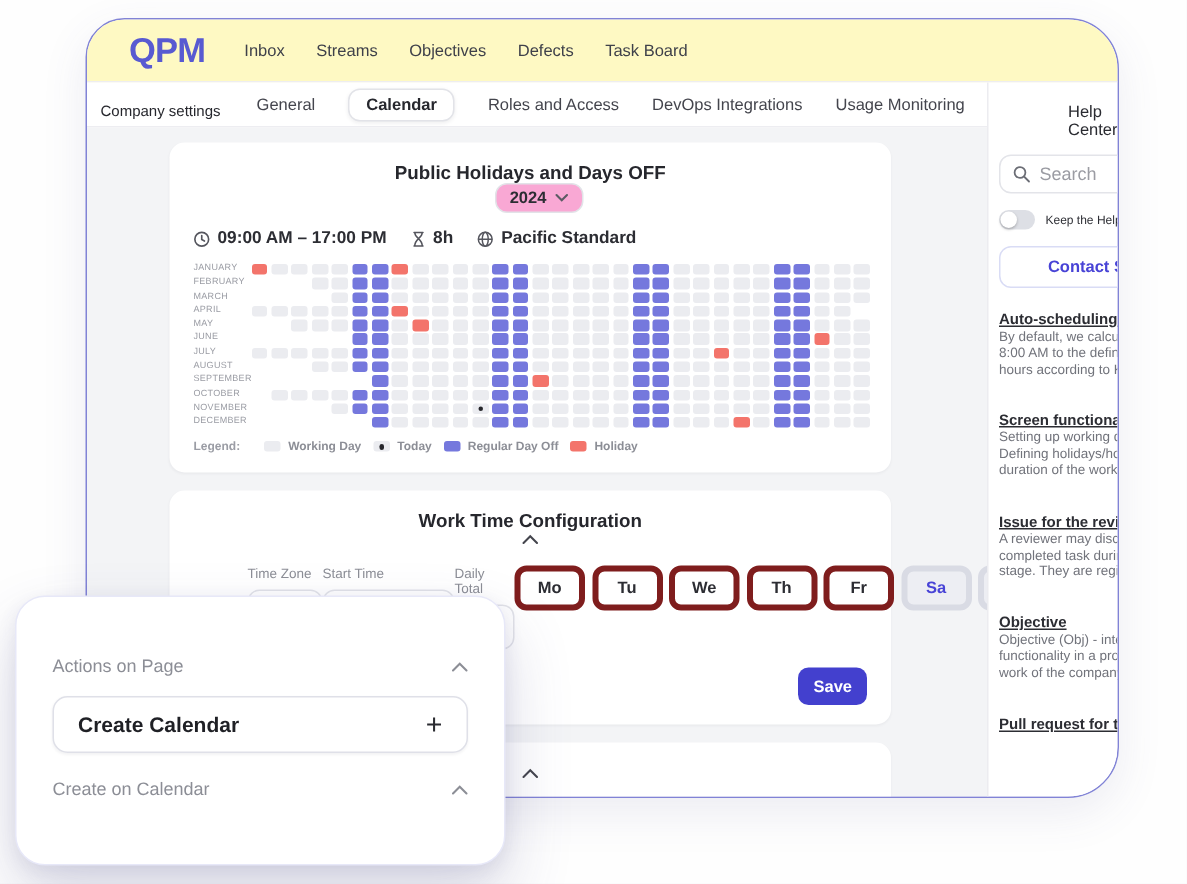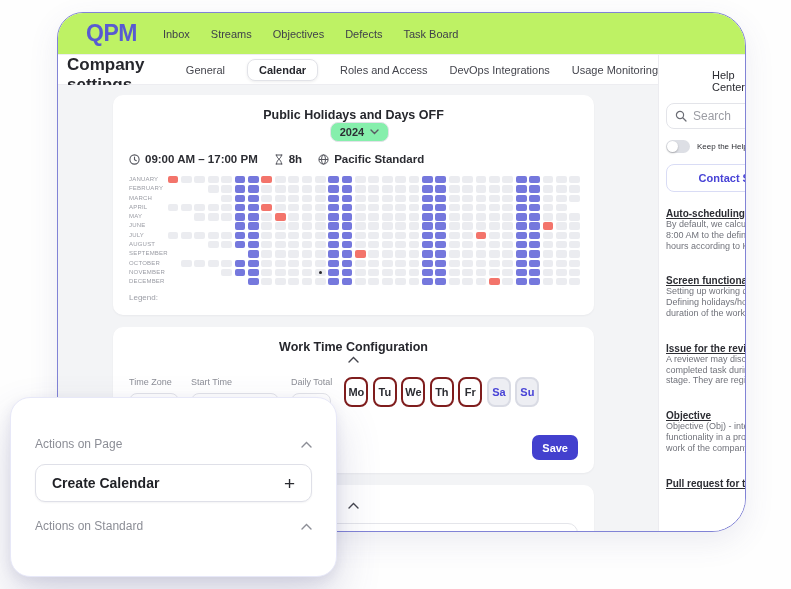--- a/index.html
+++ b/index.html
@@ -4,75 +4,75 @@
 <style>
   * { margin:0; padding:0; box-sizing:border-box; }
   html,body { width:791px; height:589px; overflow:hidden; background:#fefefe;
     font-family:"Liberation Sans", sans-serif; }
   .window { position:absolute; left:57px; top:12px; width:689px; height:520px;
     background:#fff; border:1px solid #8183d6; border-radius:26px 34px 34px 26px;
     overflow:hidden; box-shadow:0 10px 30px rgba(80,80,140,.10);
     display:flex; flex-direction:column; }
   
   .topnav { height:42px; flex:0 0 42px; display:flex; align-items:center;
-    padding-left:28px; border-bottom:1px solid #ededf1; background:#bef264; }
+    padding-left:28px; border-bottom:1px solid #ededf1; background:#fef9c3; }
   .logo { font-size:23px; font-weight:700; color:#585ad1; letter-spacing:-0.5px; margin-right:26px; }
   .topnav-items { display:flex; gap:21px; }
   .topnav-item { font-size:11px; color:#3f414a; cursor:pointer; }
   
   .body-row { flex:1; display:flex; min-height:0; }
   .left-col { width:600px; flex:0 0 600px; display:flex; flex-direction:column; min-width:0; }
   
   .tabbar { height:30px; flex:0 0 30px; display:flex; align-items:center;
     padding-left:9px; border-bottom:1px solid #ededf1; background:#fff; }
-  .tabbar-title { font-size:17px; font-weight:700; color:#26272d; margin-right:24px;margin-top:10px; }
+  .tabbar-title { font-size:10px; font-weight:400; color:#26272d; margin-right:24px;margin-top:10px; }
   .tabs { display:flex; align-items:center; gap:22px; }
   .tab { font-size:11px; color:#44454d; cursor:pointer; white-space:nowrap; }
   .tab.active { background:#fff; border:1px solid #e2e3e8; border-radius:8px;
     padding:4px 11px; font-weight:700; color:#26272d; box-shadow:0 1px 3px rgba(20,20,40,.08); }
   
   .main { flex:1; background:#f3f4f6; padding:10px 0 0 55px; overflow:hidden; }
   .card { width:481px; background:#fff; border-radius:10px; padding:13px 16px;
     box-shadow:0 1px 2px rgba(30,30,60,.05); }
   .card + .card { margin-top:12px; }
   .card-head { display:flex; align-items:center;flex-direction:column; }
   .card-title { font-size:12.5px; font-weight:700; color:#26272d; }
   .year-pill { margin-left:12px; display:inline-flex; align-items:center; gap:6px;
     border:1px solid #e2e3e8; border-radius:8px; padding:3px 9px; font-size:11px;
-    font-weight:700; color:#2c2d33; cursor:pointer; background:#86efac; }
+    font-weight:700; color:#2c2d33; cursor:pointer; background:#f9a8d4; }
   .spacer { flex:1; }
   .chev-btn { cursor:pointer; display:inline-flex; padding:2px; }
   
   .info-row { display:flex; align-items:flex-start; gap:16px; margin-top:11px; }
   .info-item { display:flex; align-items:center; gap:5px; font-size:11.5px;
     font-weight:700; color:#2c2d33; }
   
   .heatmap { margin-top:11px; display:grid;
     grid-template-columns:36px repeat(31, 10.8px);
     grid-auto-rows:7.4px; column-gap:2.6px; row-gap:1.9px; }
   .hm-label { font-size:6px; color:#9a9ca4; letter-spacing:.2px; line-height:7.4px; }
   .hm-cell { border-radius:2px; position:relative; }
   .hm-cell.working { background:#ebecf0; }
   .hm-cell.dayoff  { background:#7578dd; }
   .hm-cell.holiday { background:#f3746b; }
   .hm-cell.today::after { content:""; position:absolute; left:50%; top:50%;
     width:3px; height:3px; margin:-1.5px 0 0 -1.5px; border-radius:50%; background:#26262b; }
   
-  .legend { display:flex; align-items:center; gap:8px; margin-top:8px; font-size:8px; color:#9b9da5; }
+  .legend { display:flex; align-items:center; gap:8px; margin-top:8px; font-size:8px; color:#9b9da5;font-weight:bold; }
   .legend-item { display:flex; align-items:center; gap:5px; margin-left:8px; color:#8c8e96; }
   .sw { width:11px; height:7px; border-radius:2px; position:relative; }
   
-  .fields-row { display:flex; gap:12px; margin-top:12px; }
+  .fields-row { display:flex; margin-top:12px;margin-left:36px; }
   .field-label { font-size:9px; color:#8c8e96; margin-bottom:6px; }
   .select, .box { height:30px; border:1px solid #e3e4e9; border-radius:8px; background:#fff;
     display:flex; align-items:center; font-size:11px; font-weight:700; color:#2c2d33; }
   .select { padding:0 9px; gap:8px; cursor:pointer; justify-content:space-between; }
   .box { justify-content:center; }
   .days-grid { display:flex; gap:4.5px; }
-  .day-toggle { width:24px; height:30px; border:2px solid #7f1d1d; border-radius:8px;
+  .day-toggle { width:47px; height:30px; border:4px solid #7f1d1d; border-radius:8px;
     background:#fff; display:flex; align-items:center; justify-content:center;
     font-size:11px; font-weight:700; color:#2c2d33; cursor:pointer; }
   .day-toggle.selected { background:#edeef3; color:#4843d6; border-color:#d9dbe4; }
   .save-row { display:flex; justify-content:flex-end; margin-top:12px; }
   .save-btn { min-width:45px; height:25px; padding:0 10px; background:#4340ce; color:#fff;
     font-size:11px; font-weight:700; border:none; border-radius:7px; cursor:pointer;
     font-family:inherit; }
   
   .item-row { height:34px; border:1px solid #e4e5ea; border-radius:10px; margin-top:12px;
     display:flex; align-items:center; justify-content:flex-end; padding:0 11px; background:#fff; }
@@ -566,20 +566,40 @@
               <div class="hm-cell holiday"></div>
               <div class="hm-cell working"></div>
               <div class="hm-cell dayoff"></div>
               <div class="hm-cell dayoff"></div>
               <div class="hm-cell working"></div>
               <div class="hm-cell working"></div>
               <div class="hm-cell working"></div>
             </div>
           <div class="legend">
             <span>Legend:</span>
+            <span id="legend-items" style="display:flex;align-items:center;">
+                <span class="legend-item">
+                  <span class="sw" style="background: rgb(235, 236, 240);"></span>
+                  <span>Working Day</span>
+                </span>
+                <span class="legend-item">
+                  <span class="sw" style="background: rgb(235, 236, 240);">
+                    <span style="position: absolute; left: 50%; top: 50%; width: 3.5px; height: 3.5px; margin: -1.75px 0px 0px -1.75px; border-radius: 50%; background: rgb(38, 38, 43);"></span>
+                  </span>
+                  <span>Today</span>
+                </span>
+                <span class="legend-item">
+                  <span class="sw" style="background: rgb(117, 120, 221);"></span>
+                  <span>Regular Day Off</span>
+                </span>
+                <span class="legend-item">
+                  <span class="sw" style="background: rgb(243, 116, 107);"></span>
+                  <span>Holiday</span>
+                </span>
+              </span>
           </div>
         </div>
 
         <div class="card">
           <div class="card-head">
             <div class="card-title">Work Time Configuration</div>
             <div class="spacer"></div>
             <span class="chev-btn">
               <svg width="11" height="7" viewBox="0 0 11 7">
                   <path d="M1 6l4.5-4.5L10 6" stroke="#44454d" stroke-width="1.4" fill="none" stroke-linecap="round"></path>
@@ -714,21 +734,21 @@
           <path d="M1 6l4.5-4.5L10 6" stroke="#8c8e96" stroke-width="1.4" fill="none" stroke-linecap="round"></path>
         </svg>
     </span>
   </div>
   <div class="create-btn">
     <div class="create-btn-label">Create Calendar</div>
     <div class="spacer"></div>
     <div class="plus">+</div>
   </div>
   <div class="actions-section" style="margin-top:17px;">
-    <div class="actions-section-label">Actions on Standard</div>
+    <div class="actions-section-label">Create on Calendar</div>
     <div class="spacer"></div>
     <span>
       <svg width="11" height="7" viewBox="0 0 11 7">
           <path d="M1 6l4.5-4.5L10 6" stroke="#8c8e96" stroke-width="1.4" fill="none" stroke-linecap="round"></path>
         </svg>
     </span>
   </div>
 </div>
 
 </body></html>

